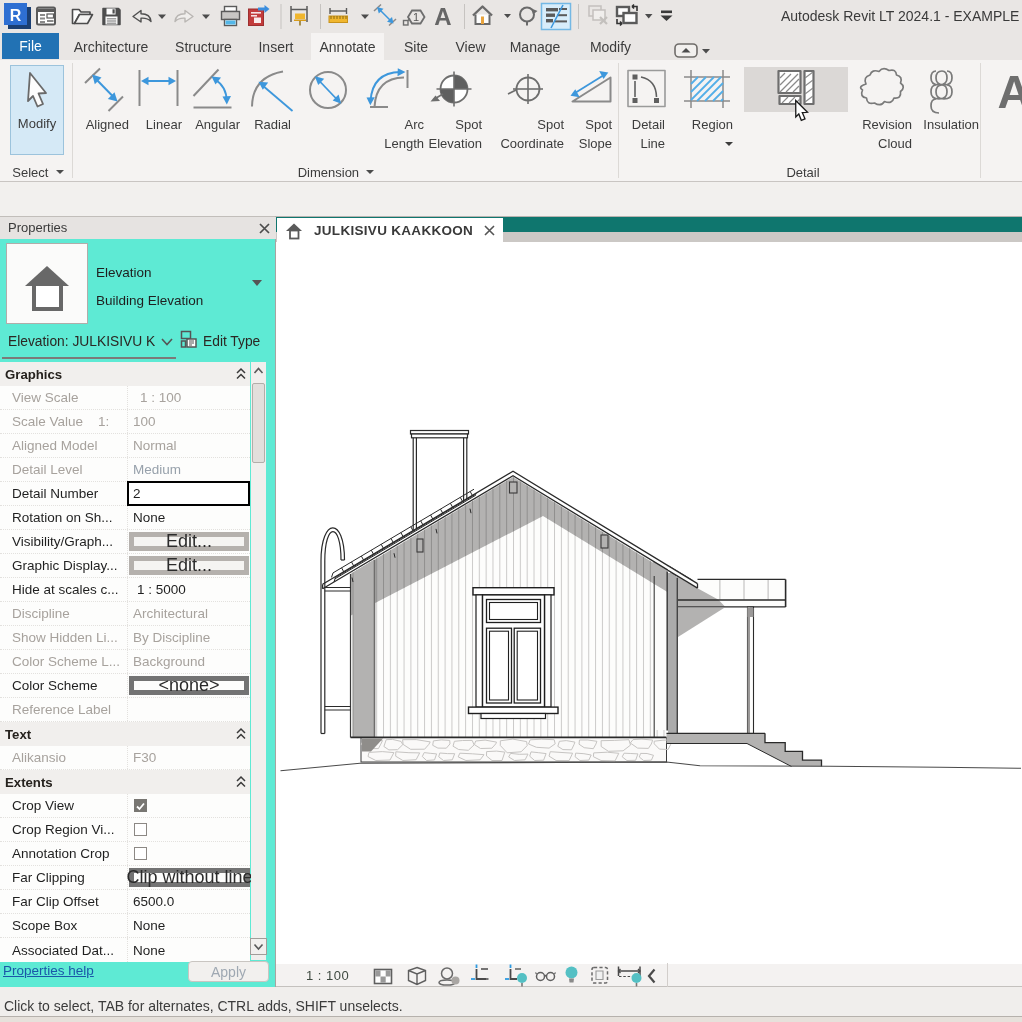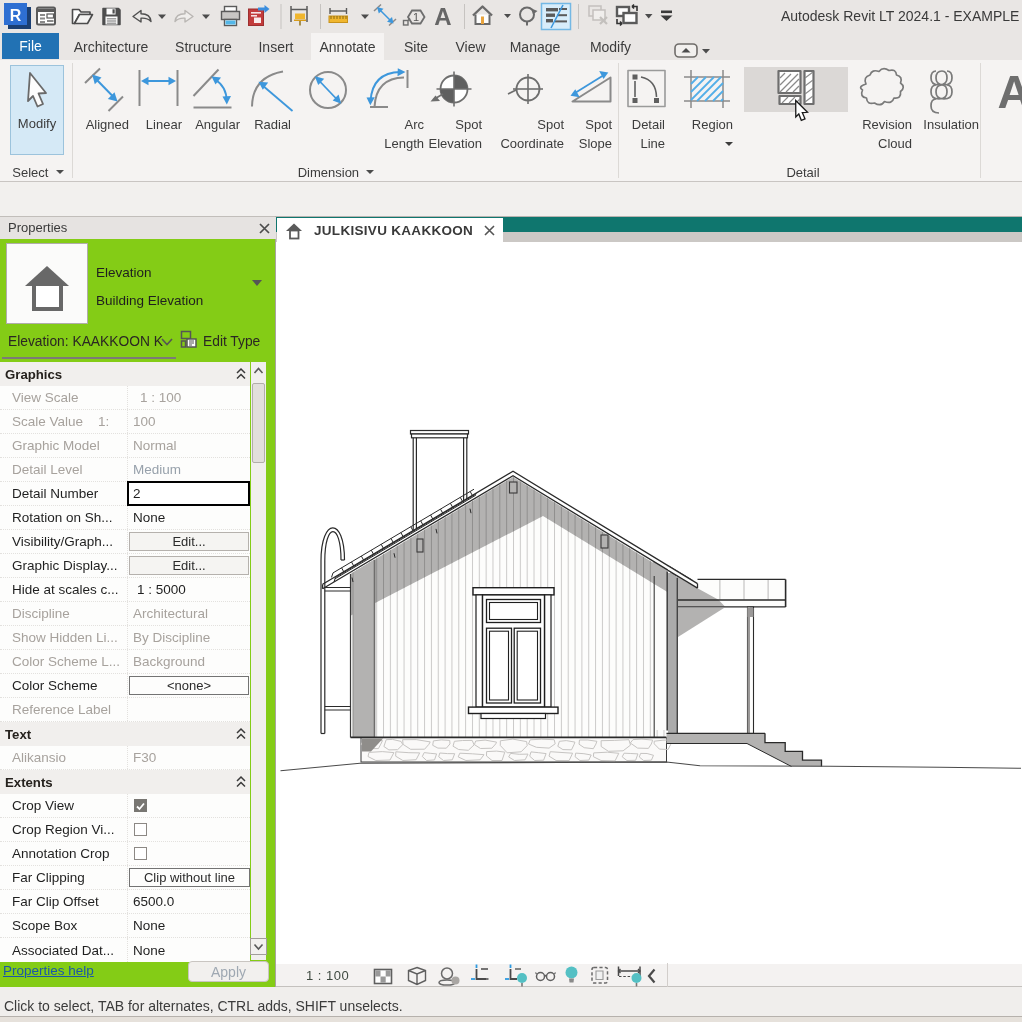--- a/index.html
+++ b/index.html
@@ -15,30 +15,30 @@
 
 #ribbon{position:absolute;left:0;top:60px;width:1022px;height:122px;background:#f5f3f2;border-bottom:1px solid #c9c5c2}
 .vsep{position:absolute;top:3px;width:1px;height:115px;background:#dcd9d6}
 .panlabel{position:absolute;top:103px;height:18px;font-size:13px;color:#3c3c3c;display:flex;align-items:center;justify-content:center;white-space:nowrap}
 .tool{position:absolute;top:8px;text-align:right;font-size:13px;color:#3c3c3c}
 .tool .lb{margin-top:3px;line-height:19px}
 #modifybtn{position:absolute;left:10px;top:5px;width:54px;height:90px;background:#d5e9f6;border:1px solid #9cc3dc;text-align:center;font-size:13px;color:#3c3c3c}
 .caret{display:inline-block;width:0;height:0;border-left:4px solid transparent;border-right:4px solid transparent;border-top:4px solid #4c4c4c;vertical-align:middle}
 #comphover{position:absolute;left:744px;top:6.5px;width:104px;height:45px;background:#dbd8d6}
 
-#props{position:absolute;left:0;top:216px;width:276px;height:771px;background:#84cc16;border-top:1px solid #c2beba;border-right:1px solid #a8a4a0}
+#props{position:absolute;left:0;top:216px;width:276px;height:771px;background:#5eead4;border-top:1px solid #c2beba;border-right:1px solid #a8a4a0}
 #propshead{position:absolute;left:0;top:0;width:276px;height:22px;background:#e6e3e1;font-size:13px;color:#3a3a3a}
 #typesel{position:absolute;left:6px;top:26px;width:82px;height:81px;background:#fbfbfa;border:1px solid #b0adaa}
 .prow{position:absolute;left:0;width:250px;height:24px;background:#fdfdfc;border-bottom:1px dotted #e3e1de;font-size:13.5px;display:flex;align-items:center}
 .plab{padding-left:12px;width:128px;overflow:hidden;white-space:nowrap;border-right:1px dotted #e3e1de;height:100%;display:flex;align-items:center}
 .pval{padding-left:5px;flex:1;white-space:nowrap;position:relative;height:100%;display:flex;align-items:center}
 .dis{color:#a7a29d}
 .en{color:#1f1f1f}
 .shead{position:absolute;left:0;width:250px;height:24px;background:#f1efed;font-size:13.2px;color:#25211d;font-weight:bold;display:flex;align-items:center;padding-left:5px}
-.btn{background:#fdfdfc;border:1px solid #737373;font-size:13px;color:#2b2b2b;display:flex;align-items:center;justify-content:center;position:absolute}
+.btn{background:#fdfdfc;border:5px solid #737373;font-size:18px;color:#2b2b2b;display:flex;align-items:center;justify-content:center;position:absolute}
 .cb{position:absolute;left:6px;width:13px;height:13px;background:#fff;border:1px solid #8c8884}
 
 #canvasarea{position:absolute;left:276px;top:216px;width:746px;height:771px;background:#cbc8c5}
 #viewtabbar{position:absolute;left:0;top:0;width:746px;height:16px;background:#0f766e;border-top:1px solid #b7b3af}
 #viewtab{position:absolute;left:1px;top:1px;width:226px;height:25px;background:#fff}
 #drawcanvas{position:absolute;left:0;top:26px;width:746px;height:722px;background:#fff}
 #viewctrl{position:absolute;left:0;top:748px;width:746px;height:23px;background:#f4f2f1;border-bottom:1px solid #c4c1be}
 
 #statusbar{position:absolute;left:0;top:987px;width:1022px;height:35px;background:#f0eeec}
 .qat{position:absolute;top:0;left:0}
@@ -363,21 +363,21 @@
       <svg width="80" height="79" viewBox="0 0 80 79">
         <path d="M18 42 L40 22 L62 42 Z" fill="#686868"></path>
         <rect x="27" y="40" width="27" height="25" fill="#fff" stroke="#686868" stroke-width="4"></rect>
       </svg>
     </div>
     <div style="position:absolute;left:96px;top:48px;font-size:13.5px;color:#1f1f1f">Elevation</div>
     <div style="position:absolute;left:96px;top:76px;font-size:13.5px;color:#1f1f1f">Building Elevation</div>
     <svg style="position:absolute;left:251px;top:62px" width="12" height="8" viewBox="0 0 12 8">
         <path d="M1 1 L11 1 L6 7 Z" fill="#555"></path>
       </svg>
-    <div style="position:absolute;left:8px;top:117px;font-size:13.8px;color:#2b2723">Elevation: KAAKKOON K</div>
+    <div style="position:absolute;left:8px;top:117px;font-size:13.8px;color:#2b2723">Elevation: JULKISIVU K</div>
     <svg style="position:absolute;left:160px;top:120px" width="14" height="10" viewBox="0 0 14 10">
         <path d="M2 2 L7 7.5 L12 2" fill="none" stroke="#555" stroke-width="1.6"></path>
       </svg>
     <svg style="position:absolute;left:180px;top:113px" width="19" height="19" viewBox="0 0 19 19">
       <rect x="1.5" y="1.5" width="9" height="7" fill="none" stroke="#555" stroke-width="1.5"></rect>
       <rect x="7" y="9" width="9" height="8" fill="#fff" stroke="#555" stroke-width="1.5"></rect>
       <path d="M9 11 h5 M9 13 h5 M9 15 h3" stroke="#555" stroke-width="1"></path>
       <rect x="1.5" y="11" width="4" height="6" fill="none" stroke="#555" stroke-width="1.5"></rect>
     </svg>
     <div style="position:absolute;left:203px;top:117px;font-size:13.8px;color:#2b2723">Edit Type</div>
@@ -390,21 +390,21 @@
           <div class="plab dis">View Scale</div>
           <div class="pval dis">
             <span style="padding-left:7px">1 : 100</span>
           </div>
         </div>
       <div class="prow" style="top:193px">
           <div class="plab dis">Scale Value&nbsp;&nbsp;&nbsp;&nbsp;1:</div>
           <div class="pval dis">100</div>
         </div>
       <div class="prow" style="top:217px">
-          <div class="plab dis">Graphic Model</div>
+          <div class="plab dis">Aligned Model</div>
           <div class="pval dis">Normal</div>
         </div>
       <div class="prow" style="top:241px">
           <div class="plab dis">Detail Level</div>
           <div class="pval" style="color:#97a1ab">Medium</div>
         </div>
       <div class="prow" style="top:265px">
           <div class="plab en">Detail Number</div>
           <div class="pval en">
             <div style="position:absolute;left:-1px;top:-1px;width:123px;height:25px;background:#fff;border:2px solid #000;line-height:21px;padding-left:4px">2</div>

